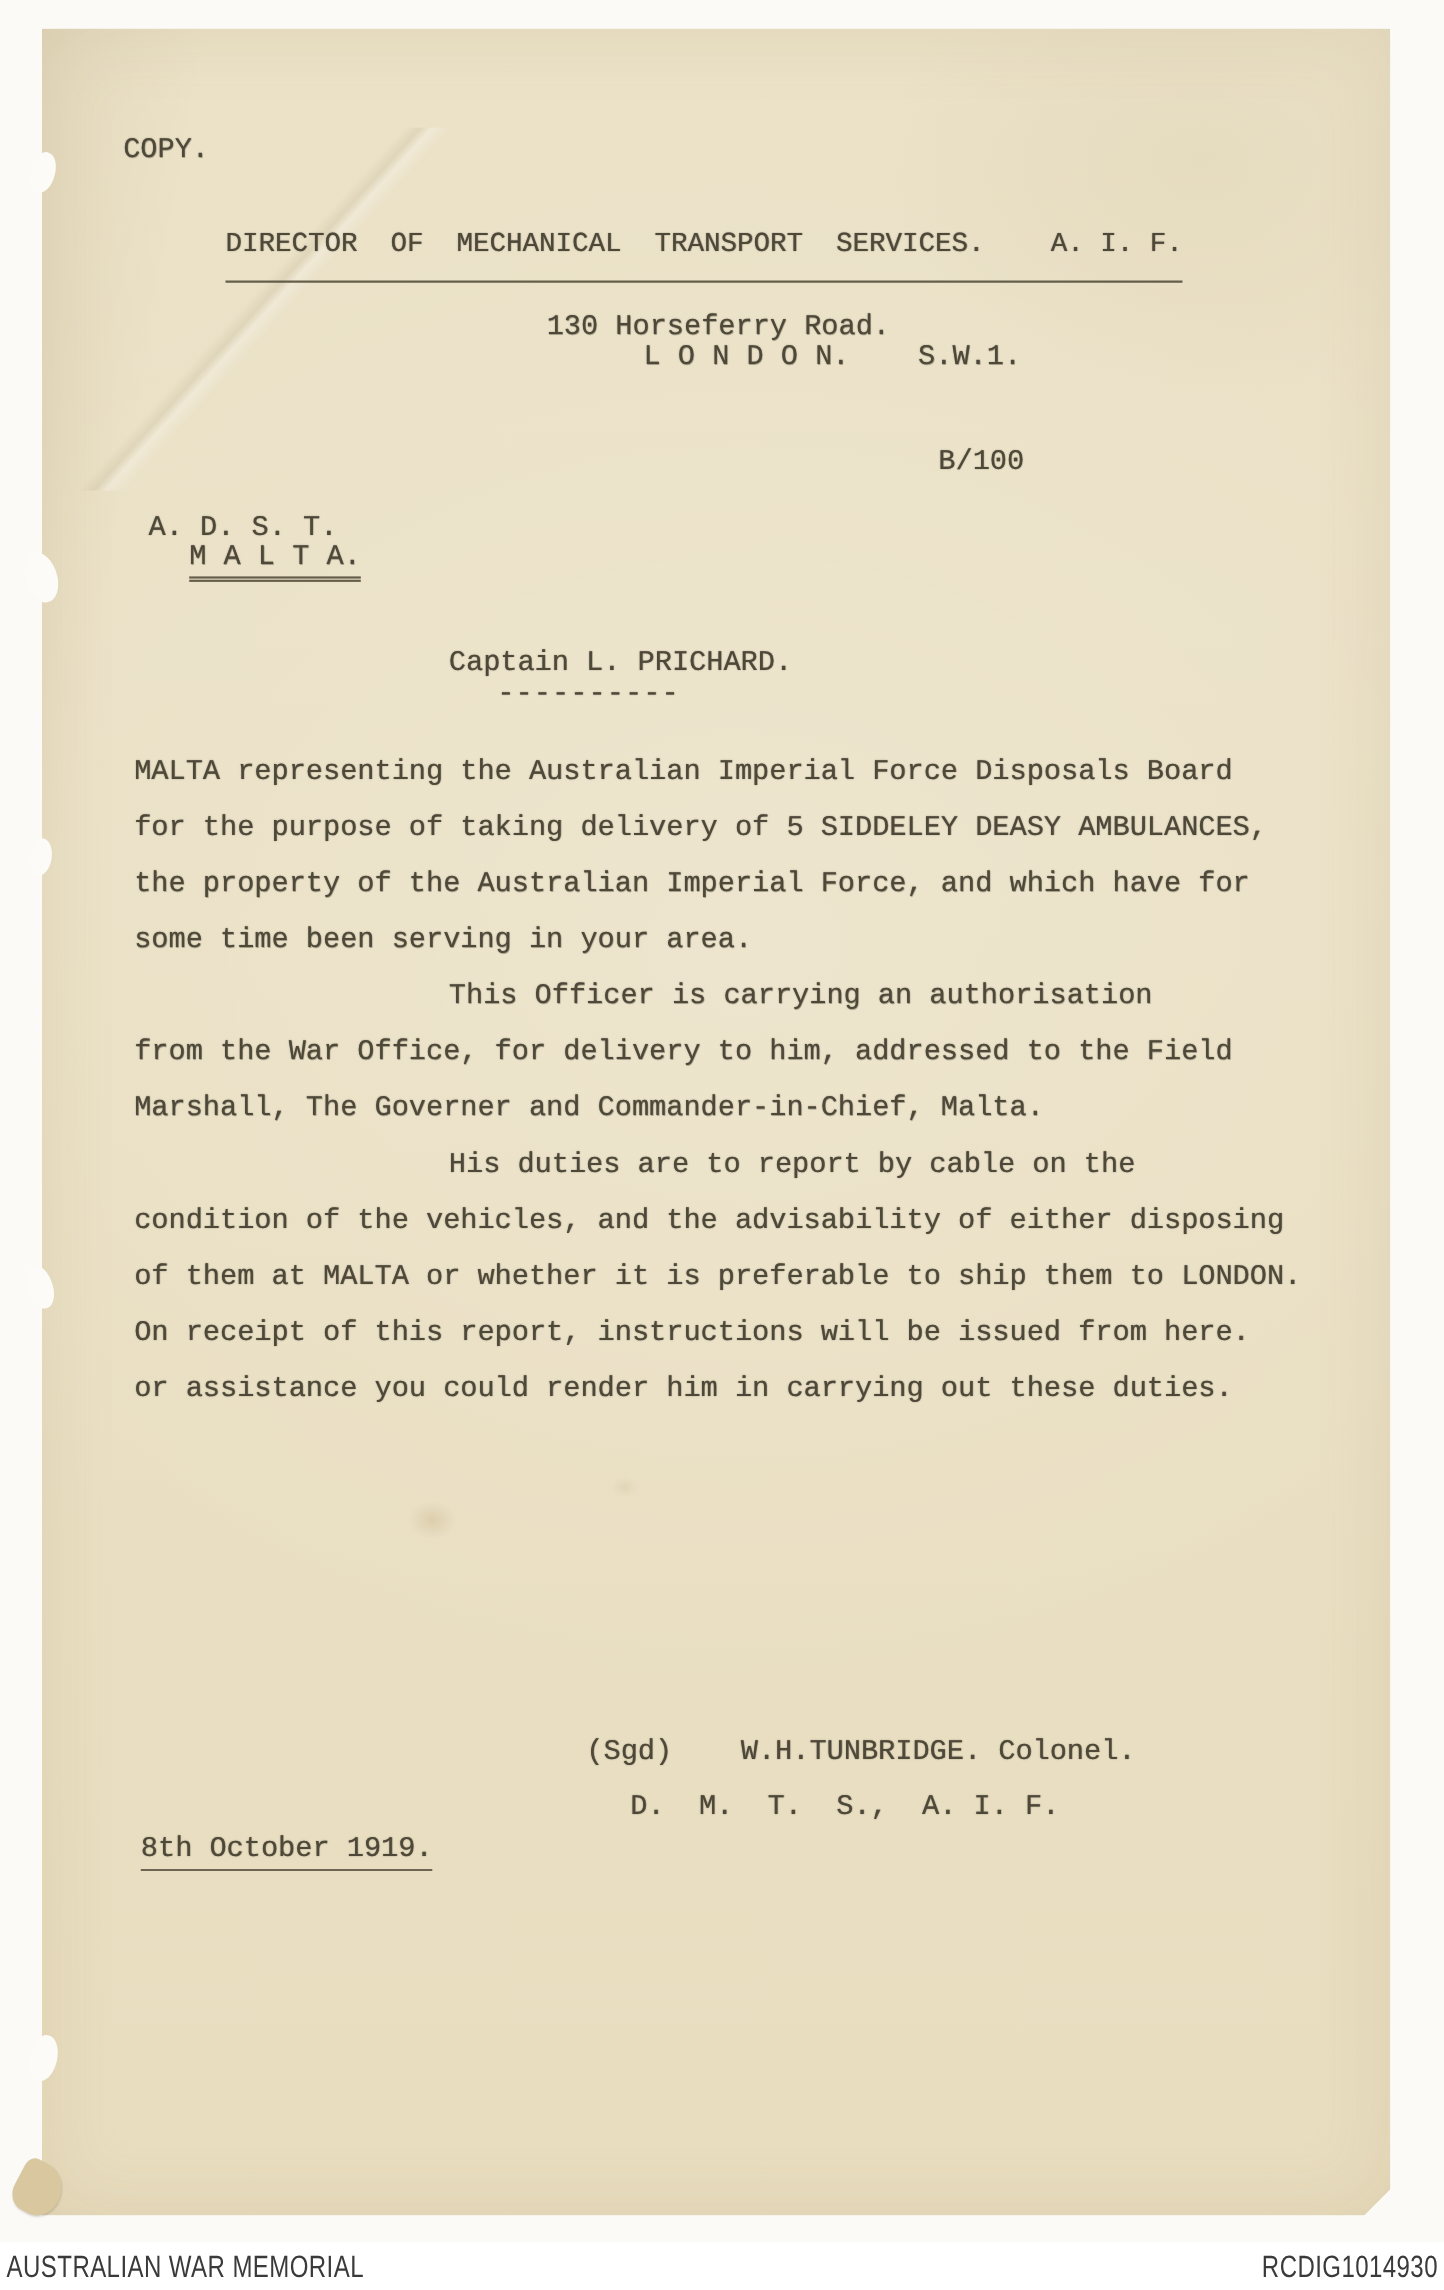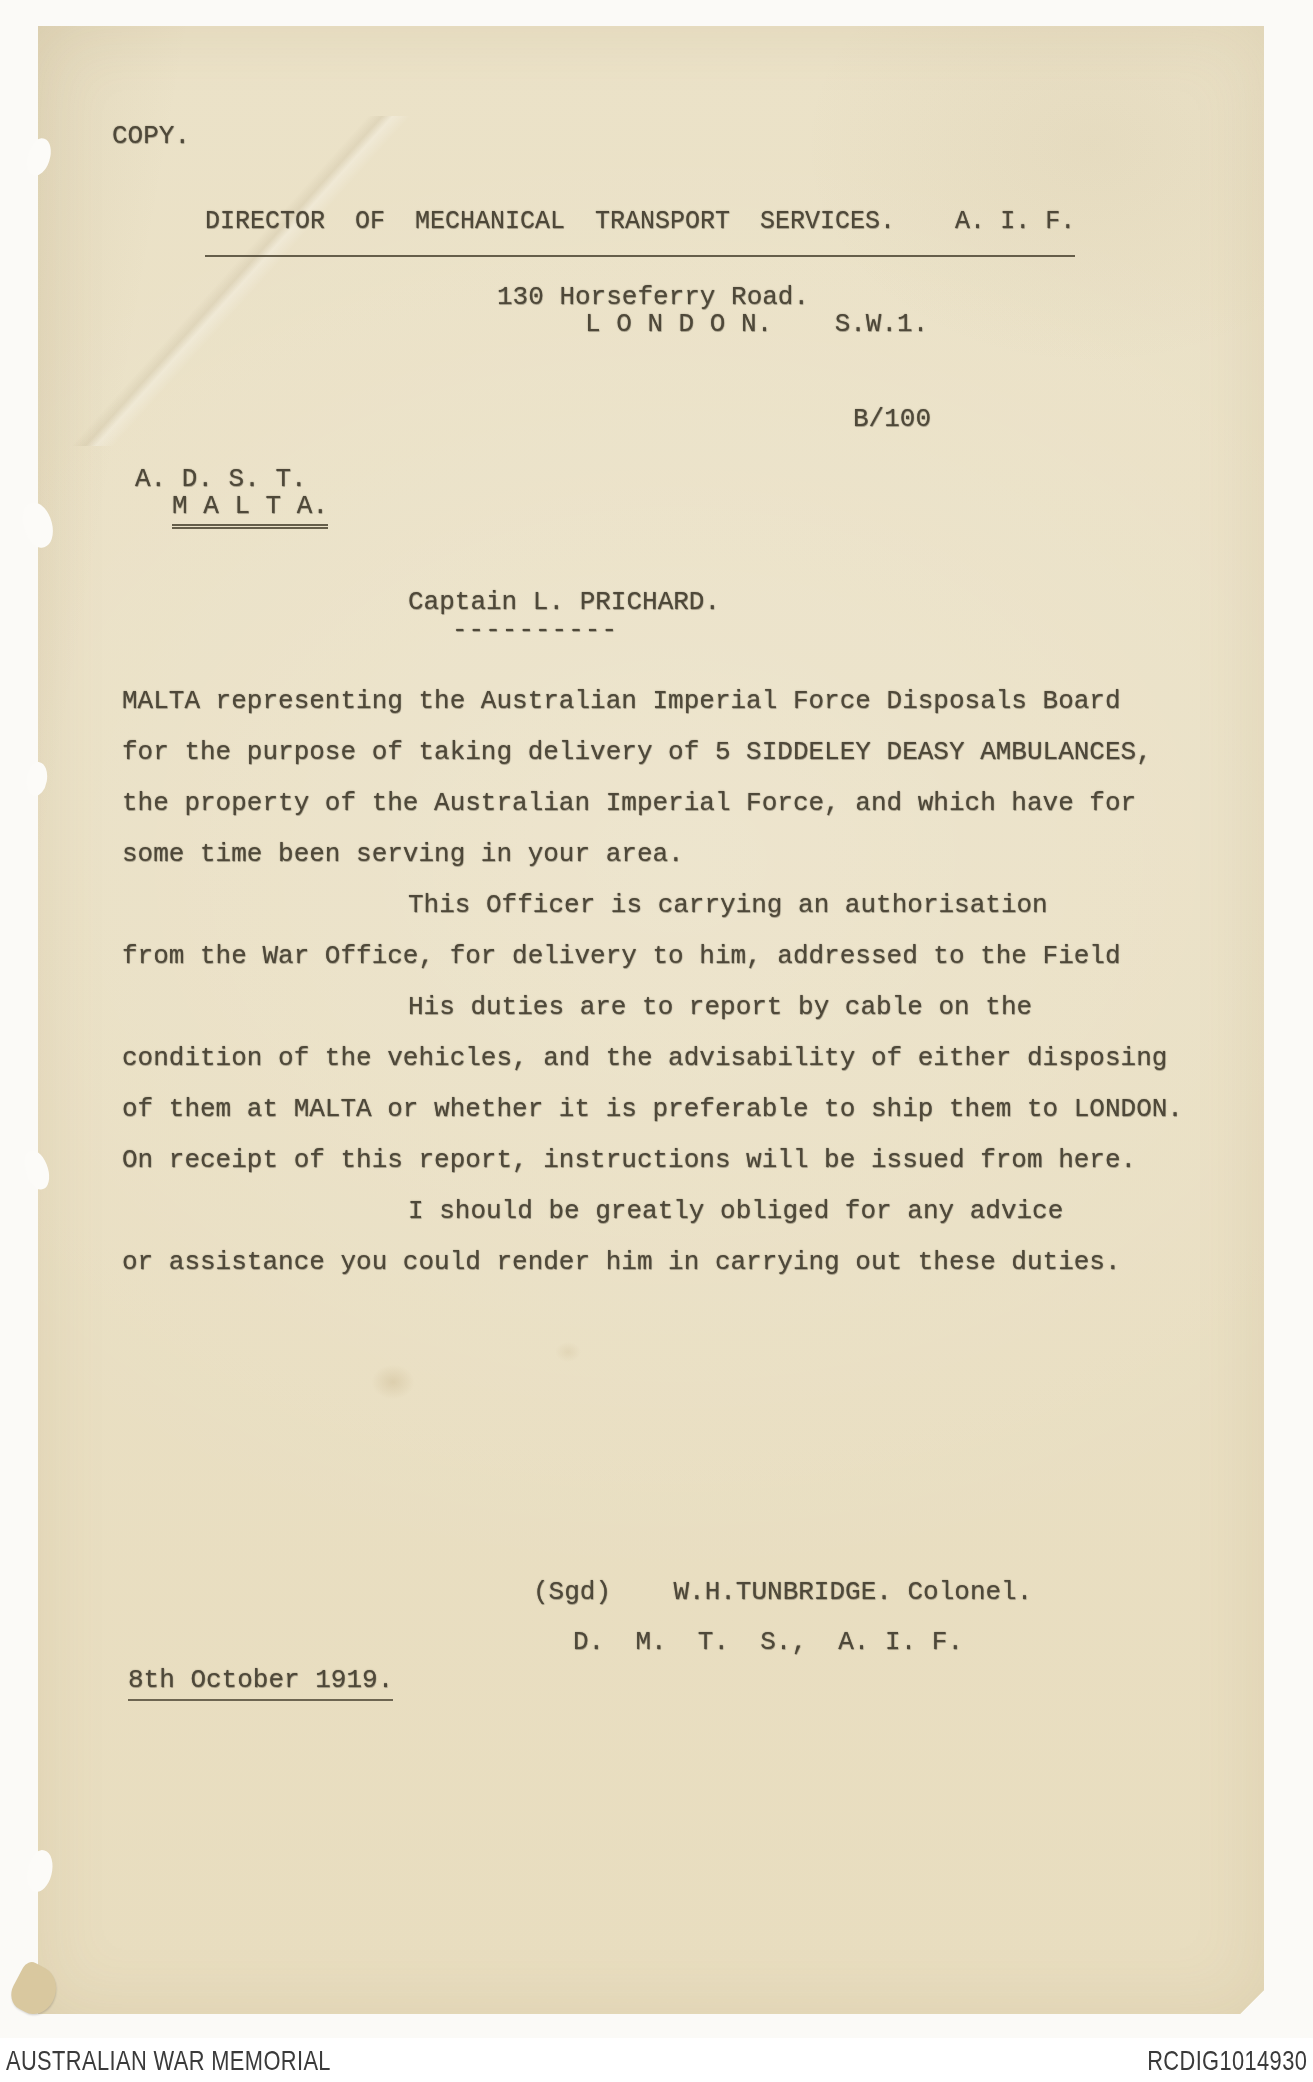--- a/index.html
+++ b/index.html
@@ -108,25 +108,25 @@
   <div class="tw" style="left:370px;top:562px;">Captain L. PRICHARD.</div>
   <div class="tw dashes" style="left:414px;top:590px;">----------</div>
 
   <div class="body-block">
       <div class="bline">MALTA representing the Australian Imperial Force Disposals Board</div>
       <div class="bline">for the purpose of taking delivery of 5 SIDDELEY DEASY AMBULANCES,</div>
       <div class="bline">the property of the Australian Imperial Force, and which have for</div>
       <div class="bline">some time been serving in your area.</div>
       <div class="bline indent">This Officer is carrying an authorisation</div>
       <div class="bline">from the War Office, for delivery to him, addressed to the Field</div>
+      <div class="bline">Marshall, The Governer and Commander-in-Chief, Malta.</div>
       <div class="bline indent">His duties are to report by cable on the</div>
       <div class="bline">condition of the vehicles, and the advisability of either disposing</div>
       <div class="bline">of them at MALTA or whether it is preferable to ship them to LONDON.</div>
       <div class="bline">On receipt of this report, instructions will be issued from here.</div>
-      <div class="bline indent">I should be greatly obliged for any advice</div>
       <div class="bline">or assistance you could render him in carrying out these duties.</div>
     </div>
 
   <div class="tw" style="left:495px;top:1552px;"><span>(Sgd)</span><span>    </span><span>W.H.TUNBRIDGE. Colonel.</span></div>
   <div class="tw" style="left:535px;top:1602px;">D.  M.  T.  S.,  A. I. F.</div>
 
   <div class="tw underline" style="left:90px;top:1640px;">8th October 1919.</div>
 </div>
 
 <div class="nick n1"></div>

